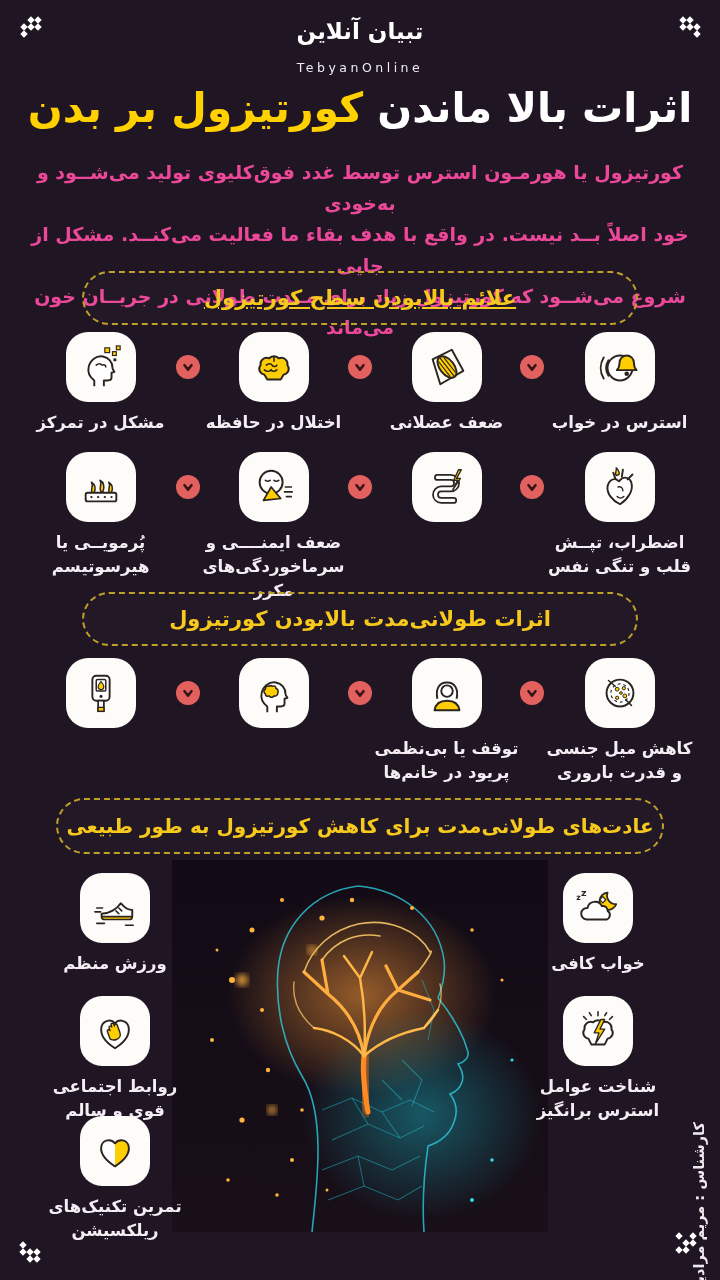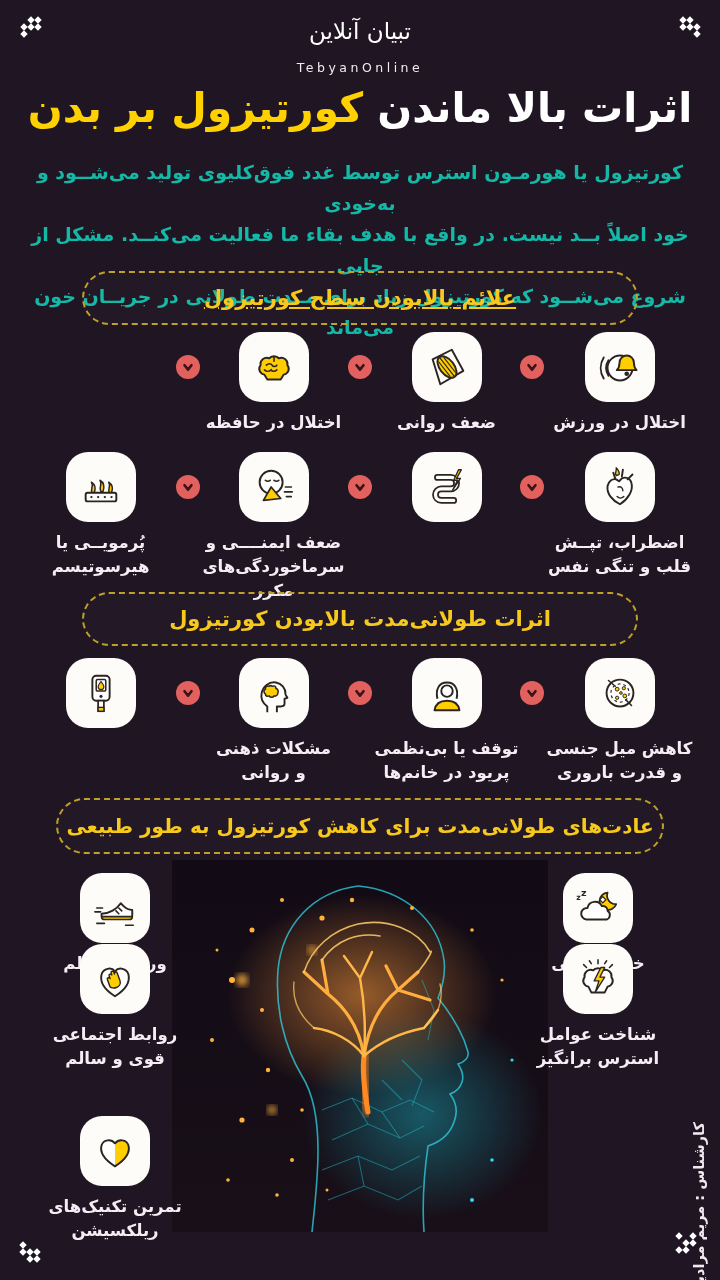--- a/index.html
+++ b/index.html
@@ -3,29 +3,29 @@
 <meta charset="utf-8">
 <style>
   html,body{margin:0;padding:0;background:#150e18;}
   .stage{position:relative;width:720px;height:1280px;margin:0 auto;background:#201522;
          overflow:hidden;font-family:"DejaVu Sans",sans-serif;direction:rtl;}
   
   .corner{position:absolute;width:26px;height:26px;}
   .corner svg{display:block;}
   
   .brand{position:absolute;top:18px;left:0;width:720px;text-align:center;color:#ffffff;}
-  .brand-fa{font-size:23px;font-weight:normal;line-height:26px;}
+  .brand-fa{font-size:23px;font-weight:bold;line-height:26px;}
   .brand-en{font-size:12.5px;letter-spacing:3.5px;margin-top:16px;color:#f0ecf0;}
   
   .title{position:absolute;top:78px;left:0;width:720px;text-align:center;
          font-size:41px;font-weight:bold;color:#ffffff;line-height:60px;}
   .title .y{color:#ffd100;margin-top:40px;}
   
   .intro{position:absolute;top:157px;left:30px;width:660px;text-align:center;
-         font-size:19px;font-weight:bold;color:#14b8a6;line-height:31px;}
+         font-size:19px;font-weight:bold;color:#ec4899;line-height:31px;}
   .intro span{display:block;}
   
   .pill{position:absolute;box-sizing:border-box;border:2px dashed #bfa028;border-radius:30px;
         background:rgba(255,255,255,0.015);display:flex;align-items:center;justify-content:center;
         color:#f8c91d;font-weight:bold;font-size:21px;}
   .pill1{left:82px;top:271px;width:556px;height:54px;text-decoration:underline;}
   .pill2{left:82px;top:592px;width:556px;height:54px;}
   .pill3{left:56px;top:798px;width:608px;height:56px;font-size:20px;}
   
   .icon-row{position:absolute;left:0;width:720px;display:grid;grid-template-columns:repeat(4,1fr);
@@ -37,21 +37,21 @@
   .tile svg{width:46px;height:46px;display:block;}
   .lbl{margin-top:9px;font-size:16.5px;font-weight:bold;color:#f4eef4;text-align:center;
        line-height:24px;white-space:pre-line;}
   .connector{position:absolute;top:23px;width:24px;height:24px;border-radius:50%;
              background:#e2615e;display:flex;align-items:center;justify-content:center;}
   .connector svg{width:14px;height:14px;display:block;}
   .cx1{left:176px;} .cx2{left:348px;} .cx3{left:520px;}
   
   .habit{position:absolute;width:170px;display:flex;flex-direction:column;align-items:center;}
   .hl{left:30px;} .hr{left:513px;}
-  .ht1{top:873px;} .ht2{top:944px;} .ht3{top:1116px;}
+  .ht1{top:873px;} .ht2{top:996px;} .ht3{top:1116px;}
   
   .artwork{position:absolute;left:172px;top:860px;width:376px;height:372px;}
   .artwork svg{display:block;}
   
   .credit{position:absolute;left:699px;top:1122px;width:0;height:0;}
   .credit span{display:block;transform:translate(-50%,-50%) rotate(-90deg);white-space:nowrap;
                font-size:14.5px;font-weight:bold;color:#efe9ef;}
 </style>
 </head>
 <body>
@@ -131,42 +131,55 @@
     <div class="cell">
       <div class="tile">
         <svg viewBox="0 0 48 48">
           <circle cx="24" cy="25" r="13" fill="#ffffff" stroke="#2b2420" stroke-width="2"></circle>
           <path d="M12 17a15 15 0 0 0 0 16" fill="none" stroke="#2b2420" stroke-width="2" stroke-linecap="round"></path>
           <path d="M7 14a21 21 0 0 0 0 22" fill="none" stroke="#2b2420" stroke-width="2" stroke-linecap="round"></path>
           <path d="M31 12a7.5 7.5 0 0 1 7.5 7.5c0 4 1 6 2.8 7.8H20.7c1.8-1.8 2.8-3.8 2.8-7.8A7.5 7.5 0 0 1 31 12z" fill="#ffce00" stroke="#2b2420" stroke-width="2" stroke-linejoin="round"></path>
           <circle cx="31" cy="31" r="2.4" fill="#2b2420"></circle>
         </svg>
       </div>
-      <div class="lbl">اختلال در ورزش</div>
+      <div class="lbl">استرس در خواب</div>
     </div>
     <div class="cell">
       <div class="tile">
         <svg viewBox="0 0 48 48">
           <polygon points="9,16 29,6 41,28 17,42" fill="none" stroke="#2b2420" stroke-width="2" stroke-linejoin="round"></polygon>
           <g transform="rotate(-38 24 24)">
             <ellipse cx="24" cy="24" rx="7.5" ry="13" fill="#ffce00" stroke="#2b2420" stroke-width="2"></ellipse>
             <path d="M24 12v24M20.5 14v20M27.5 14v20" stroke="#2b2420" stroke-width="1.2" fill="none"></path>
           </g>
         </svg>
       </div>
-      <div class="lbl">ضعف روانی</div>
+      <div class="lbl">ضعف عضلانی</div>
     </div>
     <div class="cell">
       <div class="tile">
         <svg viewBox="0 0 48 48">
           <path d="M14 32c-5-1-7-6-4-10-1-5 4-9 9-7 2-3 8-3 10 0 5-2 10 2 9 7 3 4 1 9-4 10l-3 5H17z" fill="#ffce00" stroke="#2b2420" stroke-width="2" stroke-linejoin="round"></path>
           <path d="M16 22c2-2 5-2 6 0 1 2 4 2 5 0M14 27c2 2 5 2 7 0 1 2 4 2 6 0M24 13v5" fill="none" stroke="#2b2420" stroke-width="1.6" stroke-linecap="round"></path>
         </svg>
       </div>
       <div class="lbl">اختلال در حافظه</div>
+    </div>
+    <div class="cell">
+      <div class="tile">
+        <svg viewBox="0 0 48 48">
+          <path d="M17 44v-6c-4-3-7-8-6-13 1-8 8-13 15-12 6 1 10 6 10 12 0 2 2 3 2 4l-3 1v5c0 2-2 3-4 3h-4v6" fill="#ffffff" stroke="#2b2420" stroke-width="2" stroke-linejoin="round"></path>
+          <path d="M19 22c2-2 5-2 6 0 2-1 4 0 4 2" fill="none" stroke="#2b2420" stroke-width="1.6" stroke-linecap="round"></path>
+          <rect x="28" y="4" width="5" height="5" fill="#ffce00" stroke="#2b2420" stroke-width="1.2"></rect>
+          <rect x="36" y="8" width="4" height="4" fill="#ffce00" stroke="#2b2420" stroke-width="1.2"></rect>
+          <rect x="40" y="2" width="4" height="4" fill="#ffce00" stroke="#2b2420" stroke-width="1.2"></rect>
+          <rect x="37" y="15" width="3" height="3" fill="#2b2420"></rect>
+        </svg>
+      </div>
+      <div class="lbl">مشکل در تمرکز</div>
     </div>
     <div class="connector cx1">
         <svg viewBox="0 0 16 16">
           <path d="M4 6l4 5 4-5" fill="none" stroke="#3a1416" stroke-width="3" stroke-linecap="round" stroke-linejoin="round"></path>
         </svg>
       </div>
     <div class="connector cx2">
         <svg viewBox="0 0 16 16">
           <path d="M4 6l4 5 4-5" fill="none" stroke="#3a1416" stroke-width="3" stroke-linecap="round" stroke-linejoin="round"></path>
         </svg>
@@ -275,22 +288,20 @@
       <div class="lbl">توقف یا بی‌نظمی
 پریود در خانم‌ها</div>
     </div>
     <div class="cell">
       <div class="tile">
         <svg viewBox="0 0 48 48">
           <path d="M17 44v-6c-4-3-7-8-6-13 1-8 8-13 15-12 6 1 10 6 10 12 0 2 2 3 2 4l-3 1v5c0 2-2 3-4 3h-4v6" fill="#ffffff" stroke="#2b2420" stroke-width="2" stroke-linejoin="round"></path>
           <path d="M19 17c-2-1-4 0-4 3-2 1-2 4 0 5 0 2 2 3 4 2 1 2 4 2 5 0 2 1 4-1 4-3 1-2 0-4-2-5 0-2-2-3-4-2-1-1-2-1-3 0z" fill="#ffce00" stroke="#2b2420" stroke-width="1.6" stroke-linejoin="round"></path>
         </svg>
       </div>
-      <div class="lbl">مشکلات ذهنی
-و روانی</div>
     </div>
     <div class="cell">
       <div class="tile">
         <svg viewBox="0 0 48 48">
           <rect x="15" y="6" width="18" height="26" rx="4" fill="#ffffff" stroke="#2b2420" stroke-width="2"></rect>
           <rect x="19" y="10" width="10" height="12" rx="1.5" fill="#ffffff" stroke="#2b2420" stroke-width="1.6"></rect>
           <path d="M24 12c2 2.5 3 4 3 5.5a3 3 0 0 1-6 0c0-1.5 1-3 3-5.5z" fill="#ffce00" stroke="#2b2420" stroke-width="1.2"></path>
           <circle cx="24" cy="27.5" r="1.6" fill="#2b2420"></circle>
           <rect x="21" y="32" width="6" height="11" fill="#ffffff" stroke="#2b2420" stroke-width="1.8"></rect>
           <rect x="21" y="39" width="6" height="4" fill="#ffce00" stroke="#2b2420" stroke-width="1.4"></rect>

